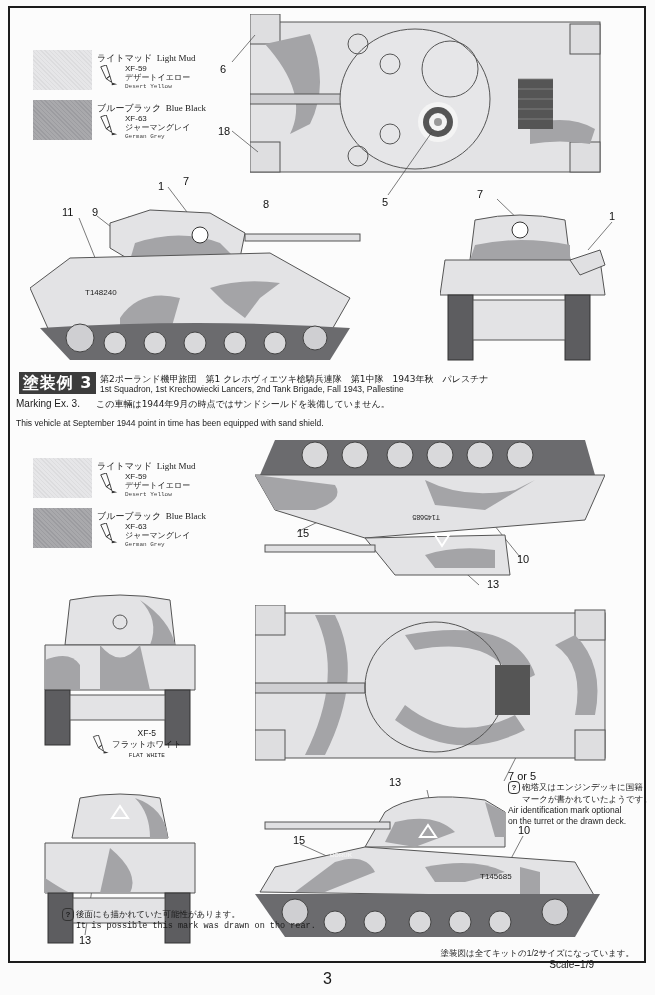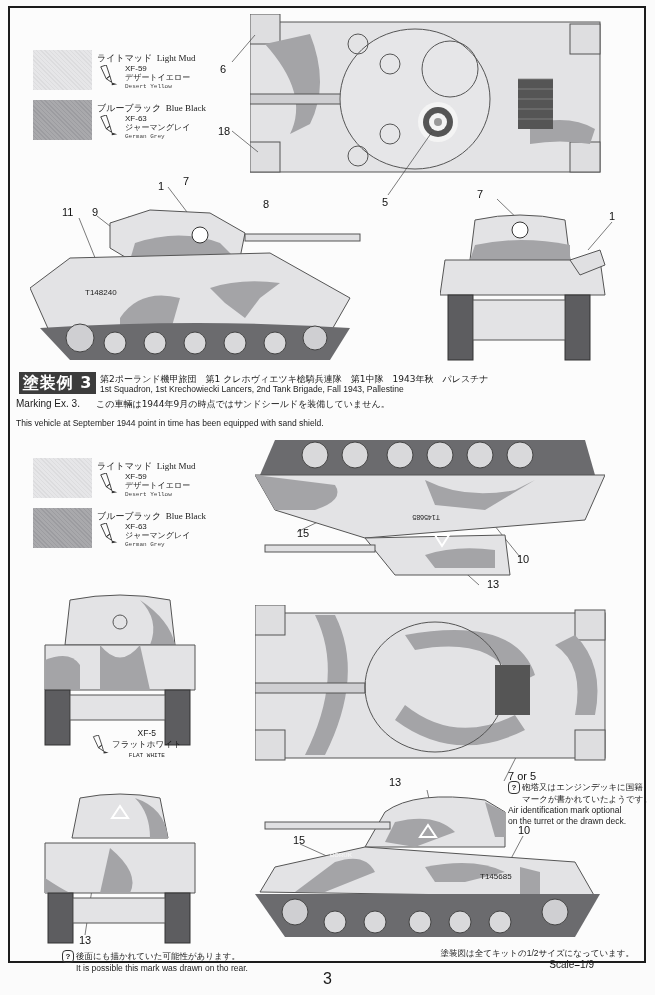--- a/index.html
+++ b/index.html
@@ -267,22 +267,22 @@
   <circle cx="205" cy="140" r="11" fill="#d9d9db" stroke="#444"></circle>
   <circle cx="245" cy="140" r="11" fill="#d9d9db" stroke="#444"></circle>
   <circle cx="300" cy="130" r="13" fill="#cfcfd2" stroke="#444"></circle>
   <text x="75" y="75" font-size="6" fill="#f4f4f4" font-weight="bold" font-family="Liberation Sans, sans-serif">BORUK</text>
   <text x="225" y="97" font-size="8" fill="#222" font-family="Liberation Sans, sans-serif">T145685</text>
 </svg>
 <div class="callout" style="left:389px;top:776px;">13</div>
 <div class="callout" style="left:293px;top:834px;">15</div>
 <div class="callout" style="left:518px;top:824px;">10</div>
 
-<div class="note" style="left:62px;top:950px;">
+<div class="note" style="left:62px;top:908px;">
   <div><span class="qmark">?</span><span>後面にも描かれていた可能性があります。</span></div>
-  <div style="padding-left:14px;">It is possible this mark was drawn on tho rear.</div>
+  <div style="padding-left:14px;font-family:Liberation Mono, monospace;">It is possible this mark was drawn on tho rear.</div>
 </div>
 <div class="note" style="left:408px;top:948px;text-align:right;width:226px;">
   <div>塗装図は全てキットの1/2サイズになっています。</div>
   <div style="font-size:10px;padding-right:40px;">Scale=1/9</div>
 </div>
 
 <div class="page-num">3</div>
 
 </body></html>

